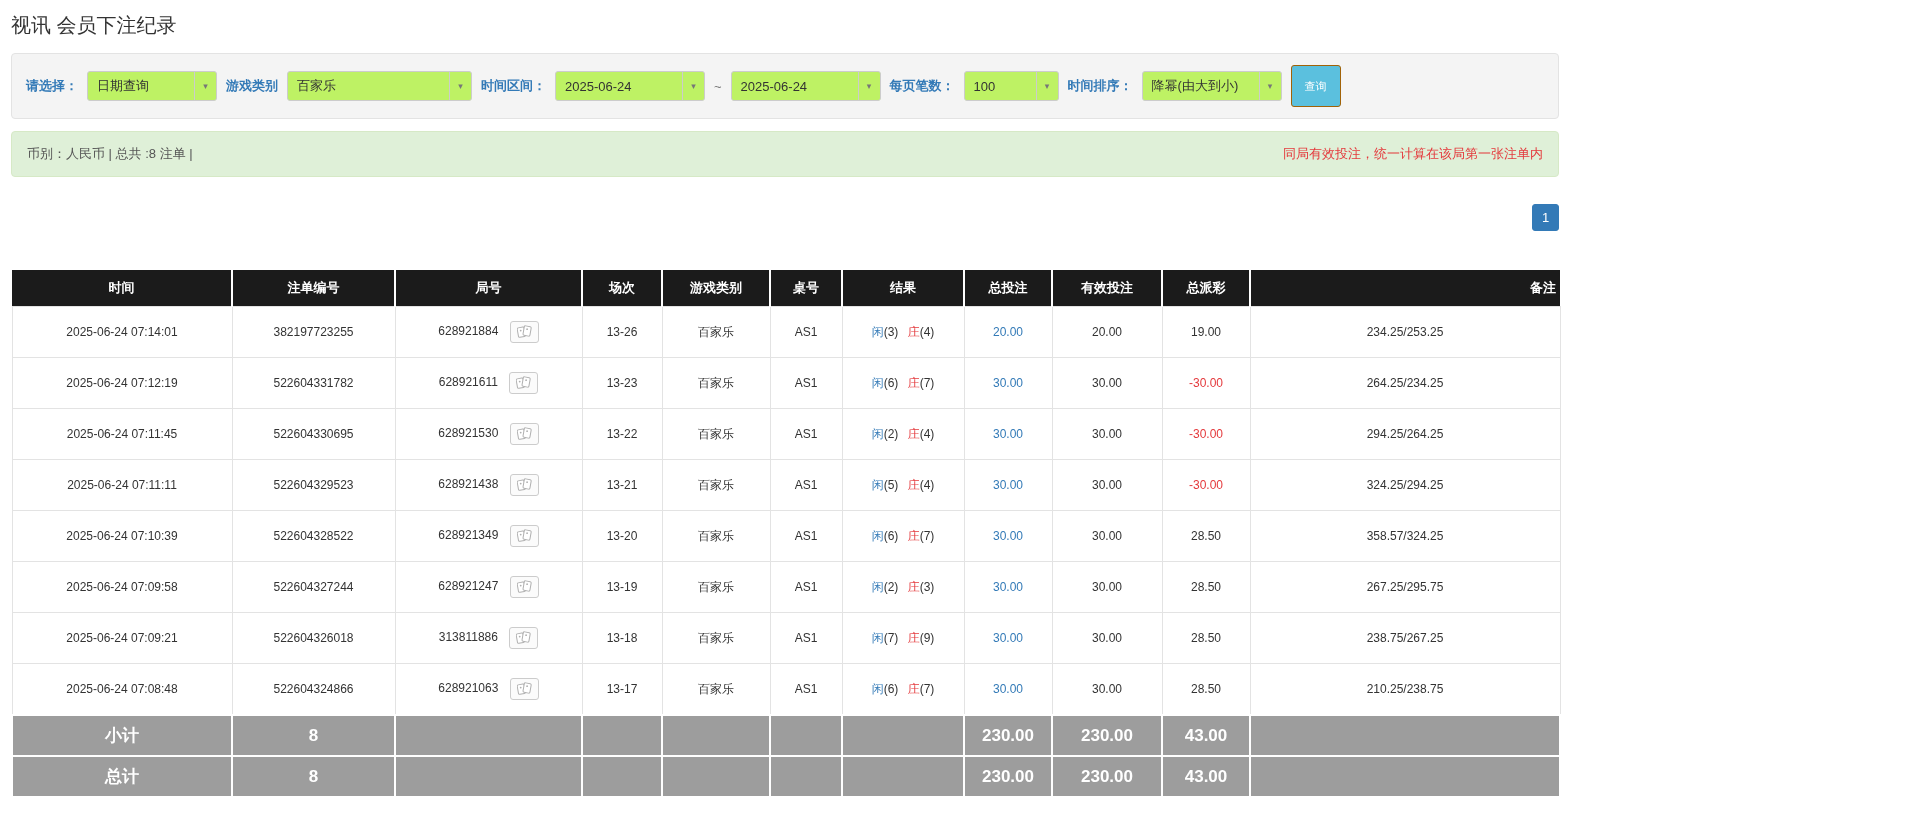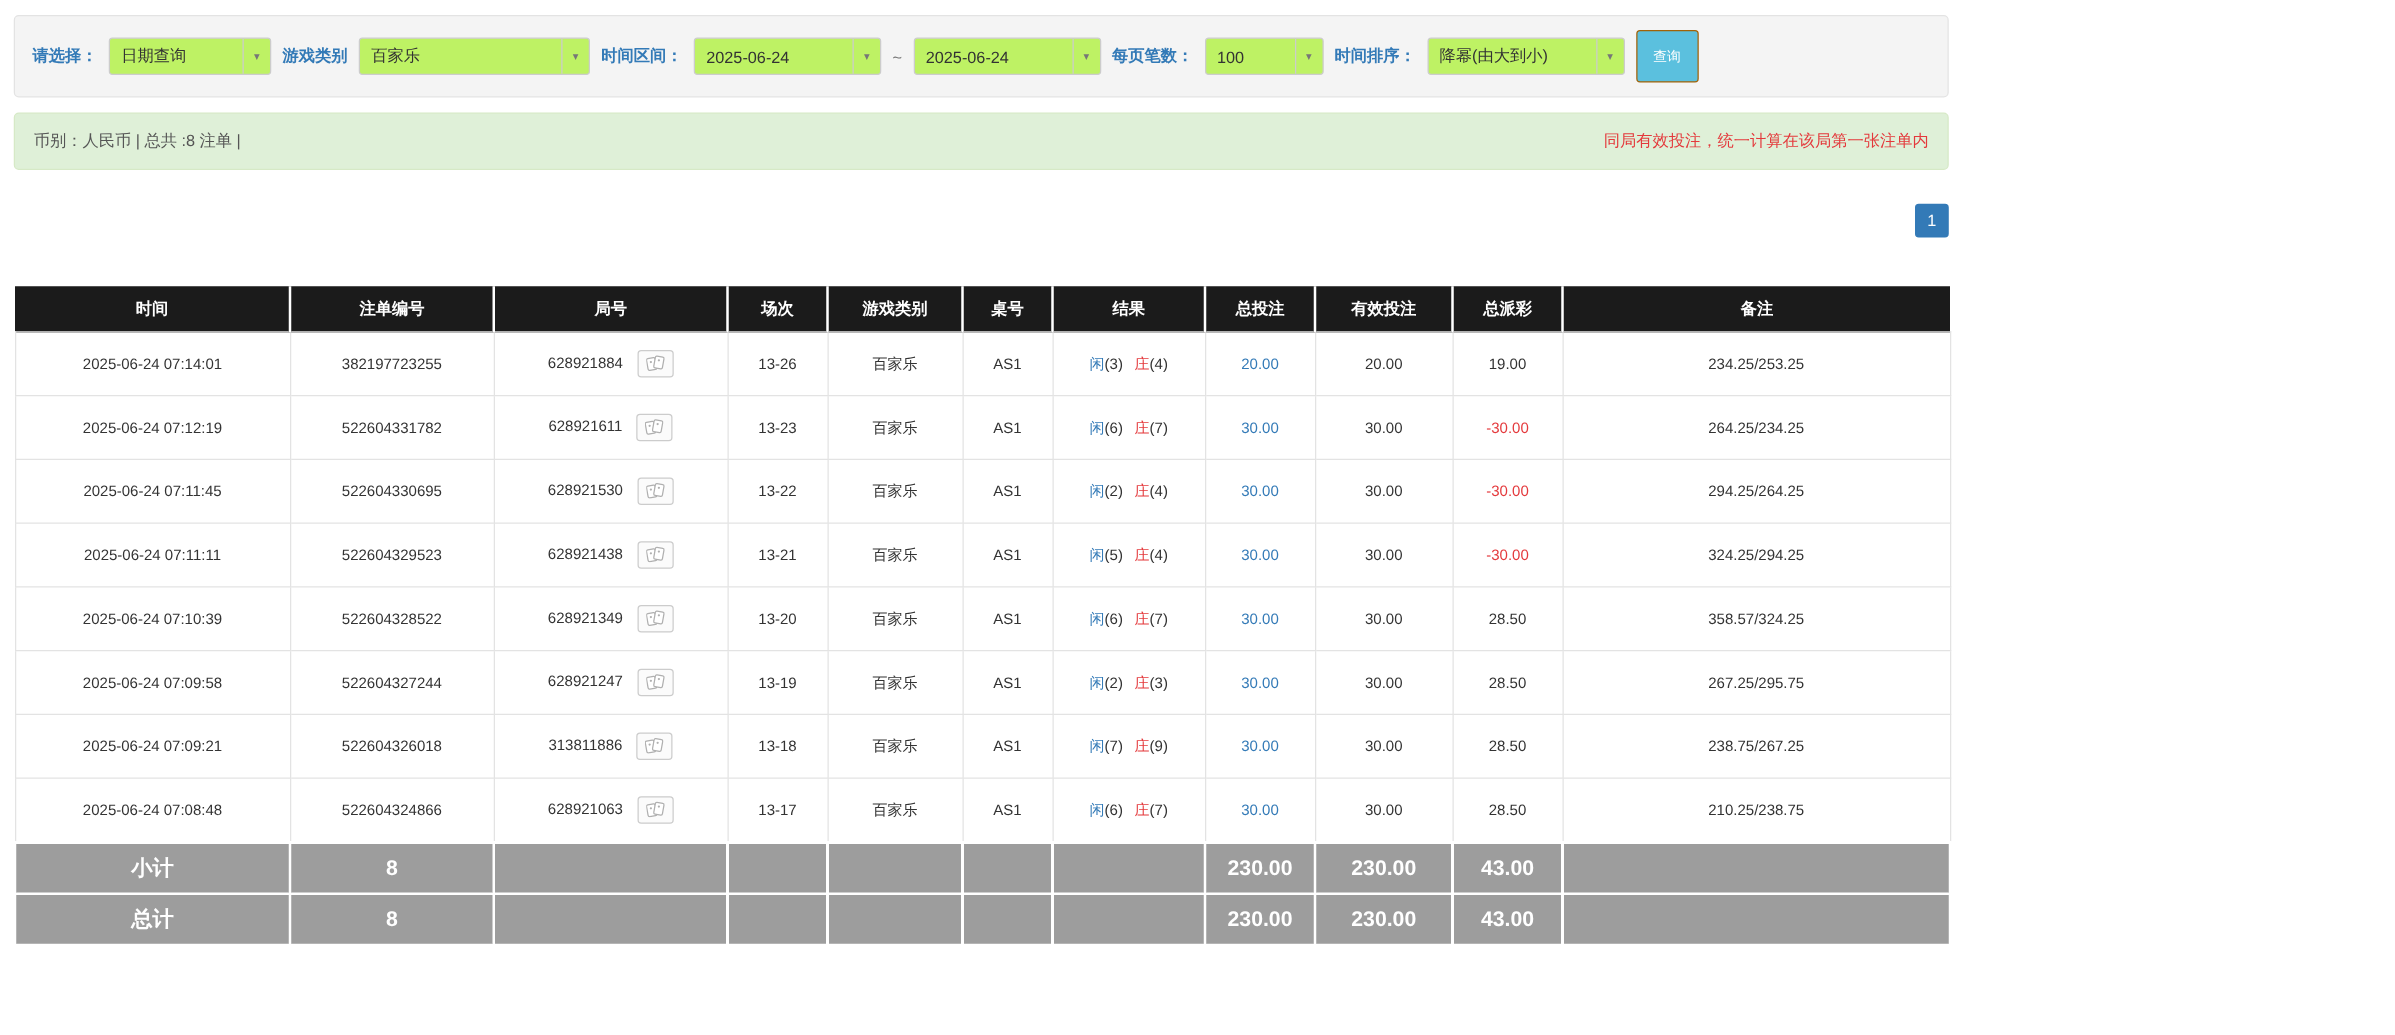--- a/index.html
+++ b/index.html
@@ -101,21 +101,21 @@
   table { width: 100%; border-collapse: collapse; table-layout: fixed; margin-top: 39px; }
   thead th {
     background: var(--header-bg, #1b1b1b);
     color: #fff;
     font-size: 13px;
     font-weight: bold;
     padding: 9px 4px;
     border-right: 2px solid #fff;
     text-align: center;
   }
-  thead th:last-child { border-right: none; }
+  thead th:last-child { border-right: none; text-align: right; }
   tbody td {
     border: 1px solid #e3e3e3;
     text-align: center;
     font-size: 12px;
     padding: 14px 4px;
     color: #333;
     overflow: hidden;
     white-space: nowrap;
   }
   .bet-link { color: var(--accent, #337ab7); text-decoration: none; cursor: pointer; }
@@ -141,20 +141,21 @@
     border: 2px solid #fff;
     border-bottom: none;
     text-align: center;
   }
 </style>
 </head>
 <body>
 
 <div class="container">
 
+  <h1 class="page-title">视讯 会员下注纪录</h1>
 
   <div class="filter-bar">
     <span class="filter-label">请选择：</span>
     <div class="select" style="width:130px">
       <span class="select-text">日期查询</span>
       <span class="select-caret">▾</span>
     </div>
 
     <span class="filter-label">游戏类别</span>
     <div class="select" style="width:185px">
@@ -173,21 +174,21 @@
       <span class="select-caret">▾</span>
     </div>
 
     <span class="filter-label">每页笔数：</span>
     <div class="select" style="width:95px">
       <span class="select-text">100</span>
       <span class="select-caret">▾</span>
     </div>
 
     <span class="filter-label">时间排序：</span>
-    <div class="select" style="width:158px">
+    <div class="select" style="width:140px">
       <span class="select-text">降幂(由大到小)</span>
       <span class="select-caret">▾</span>
     </div>
 
     <button class="btn-search">查询</button>
   </div>
 
   <div class="summary-bar">
     <span class="summary-left">币别：人民币 | 总共 :8 注单 |</span>
     <span class="summary-right">同局有效投注，统一计算在该局第一张注单内</span>

